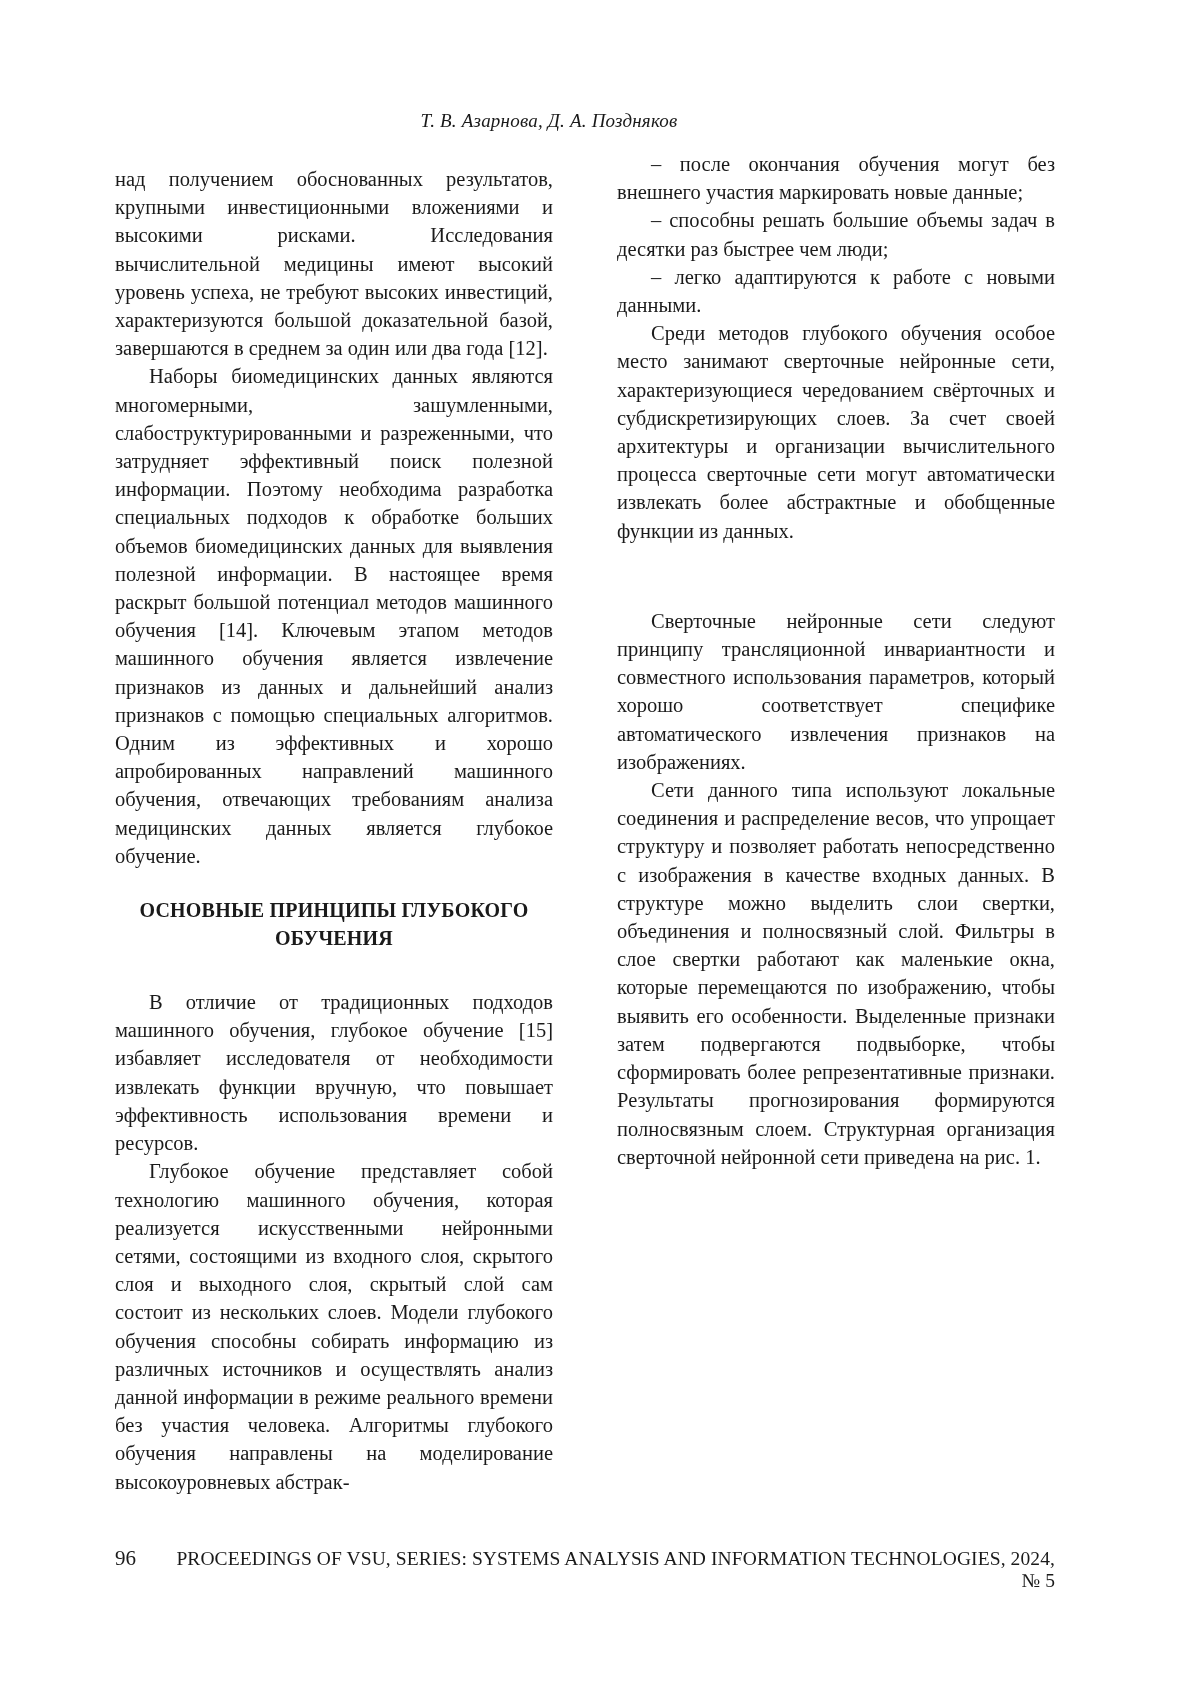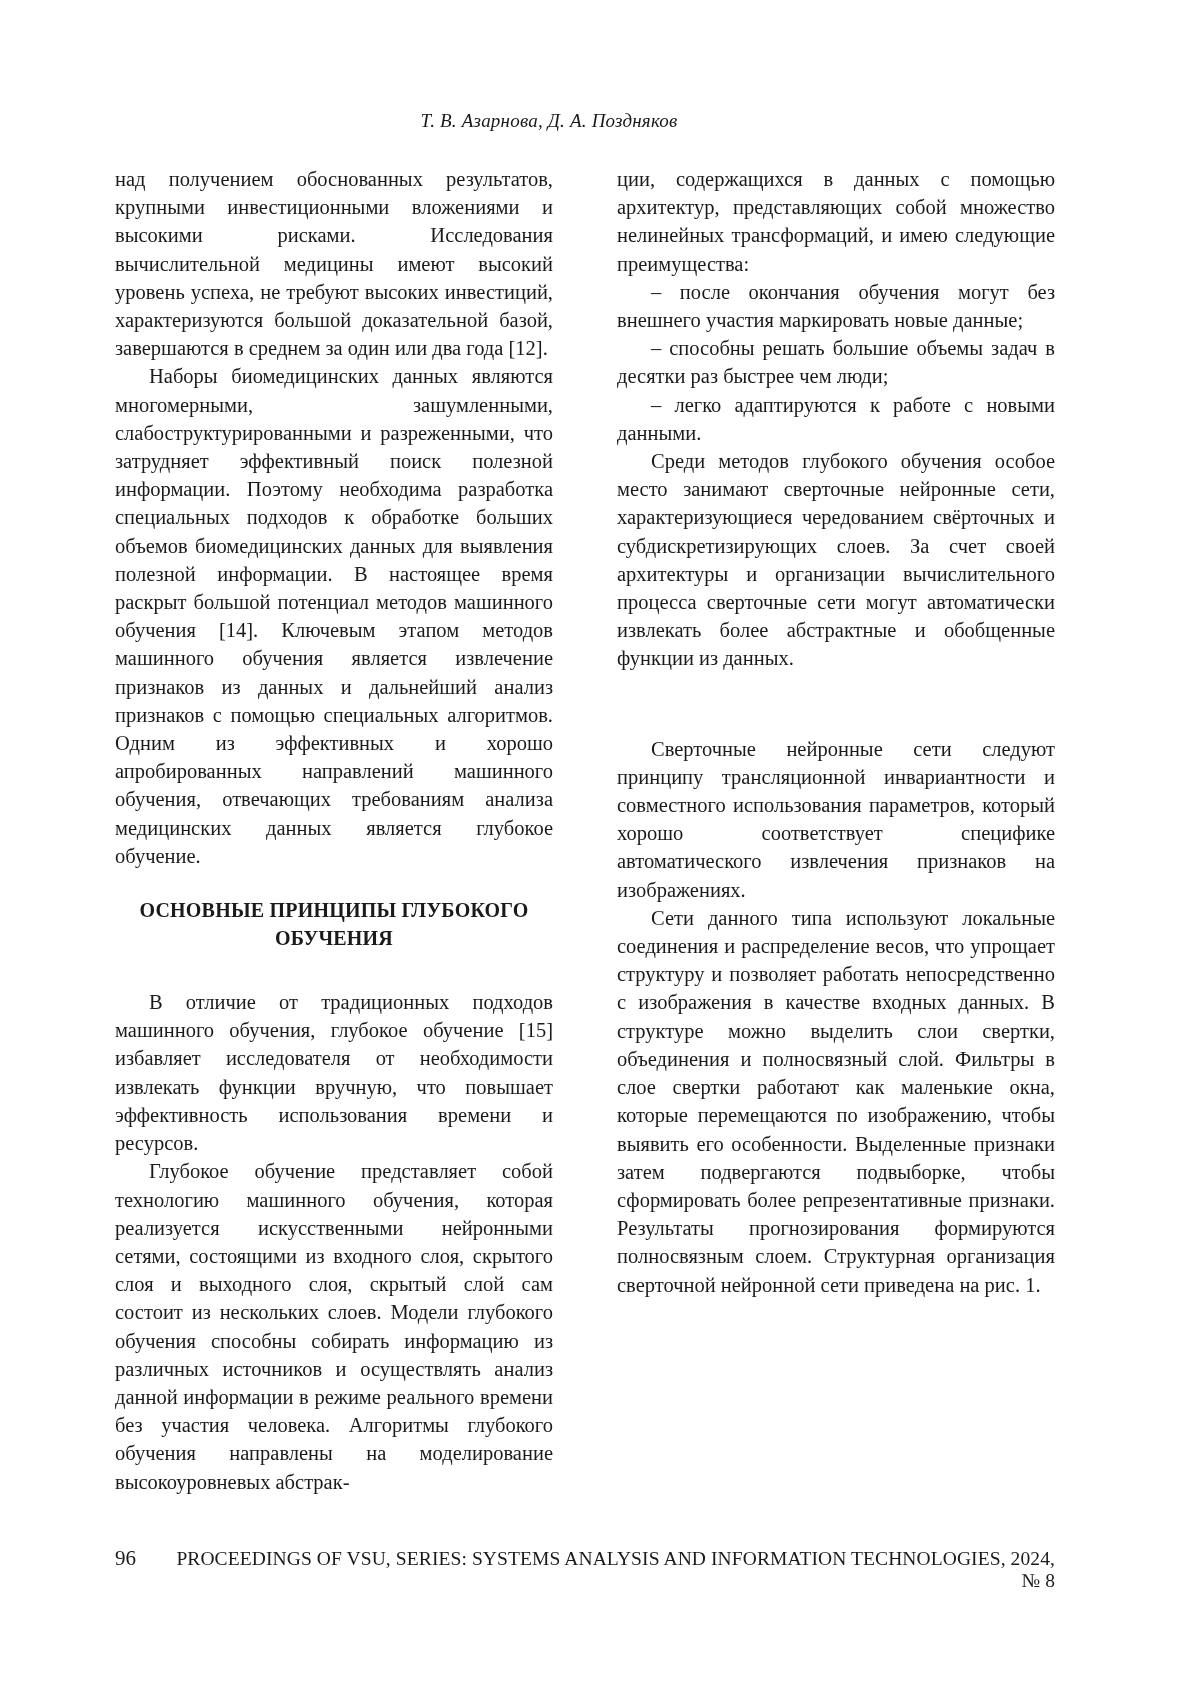--- a/index.html
+++ b/index.html
@@ -42,27 +42,26 @@
   <p class="cont">над получением обоснованных результатов, крупными инвестиционными вложениями и высокими рисками. Исследования вычислительной медицины имеют высокий уровень успеха, не требуют высоких инвестиций, характеризуются большой доказательной базой, завершаются в среднем за один или два года [12].</p>
   <p>Наборы биомедицинских данных являются многомерными, зашумленными, слабоструктурированными и разреженными, что затрудняет эффективный поиск полезной информации. Поэтому необходима разработка специальных подходов к обработке больших объемов биомедицинских данных для выявления полезной информации. В настоящее время раскрыт большой потенциал методов машинного обучения [14]. Ключевым этапом методов машинного обучения является извлечение признаков из данных и дальнейший анализ признаков с помощью специальных алгоритмов. Одним из эффективных и хорошо апробированных направлений машинного обучения, отвечающих требованиям анализа медицинских данных является глубокое обучение.</p>
   <div style="height:26px"></div>
   <h2 class="heading" style="padding:0 10px;">Основные принципы глубокого обучения</h2>
   <div style="height:36px"></div>
   <p>В отличие от традиционных подходов машинного обучения, глубокое обучение [15] избавляет исследователя от необходимости извлекать функции вручную, что повышает эффективность использования времени и ресурсов.</p>
   <p>Глубокое обучение представляет собой технологию машинного обучения, которая реализуется искусственными нейронными сетями, состоящими из входного слоя, скрытого слоя и выходного слоя, скрытый слой сам состоит из нескольких слоев. Модели глубокого обучения способны собирать информацию из различных источников и осуществлять анализ данной информации в режиме реального времени без участия человека. Алгоритмы глубокого обучения направлены на моделирование высокоуровневых абстрак-</p>
 </div>
 
 <div class="col right">
-  <p class="cont">ции, содержащихся в данных с помощью архитектур, представляющих собой множество нелинейных трансформаций, и имею следующие преимущества:</p>
   <p class="item">– после окончания обучения могут без внешнего участия маркировать новые данные;</p>
   <p class="item">– способны решать большие объемы задач в десятки раз быстрее чем люди;</p>
   <p class="item">– легко адаптируются к работе с новыми данными.</p>
   <p>Среди методов глубокого обучения особое место занимают сверточные нейронные сети, характеризующиеся чередованием свёрточных и субдискретизирующих слоев. За счет своей архитектуры и организации вычислительного процесса сверточные сети могут автоматически извлекать более абстрактные и обобщенные функции из данных.</p>
   <div style="height:26px"></div>
   <div style="height:36px"></div>
   <p>Сверточные нейронные сети следуют принципу трансляционной инвариантности и совместного использования параметров, который хорошо соответствует специфике автоматического извлечения признаков на изображениях.</p>
   <p>Сети данного типа используют локальные соединения и распределение весов, что упрощает структуру и позволяет работать непосредственно с изображения в качестве входных данных. В структуре можно выделить слои свертки, объединения и полносвязный слой. Фильтры в слое свертки работают как маленькие окна, которые перемещаются по изображению, чтобы выявить его особенности. Выделенные признаки затем подвергаются подвыборке, чтобы сформировать более репрезентативные признаки. Результаты прогнозирования формируются полносвязным слоем. Структурная организация сверточной нейронной сети приведена на рис. 1.</p>
 </div>
 
 <div class="footer">
   <span class="page-num">96</span>
-  <span class="journal">PROCEEDINGS OF VSU, SERIES: SYSTEMS ANALYSIS AND INFORMATION TECHNOLOGIES, 2024, № 8</span>
+  <span class="journal">PROCEEDINGS OF VSU, SERIES: SYSTEMS ANALYSIS AND INFORMATION TECHNOLOGIES, 2024, № 5</span>
 </div>
 
 </body></html>

